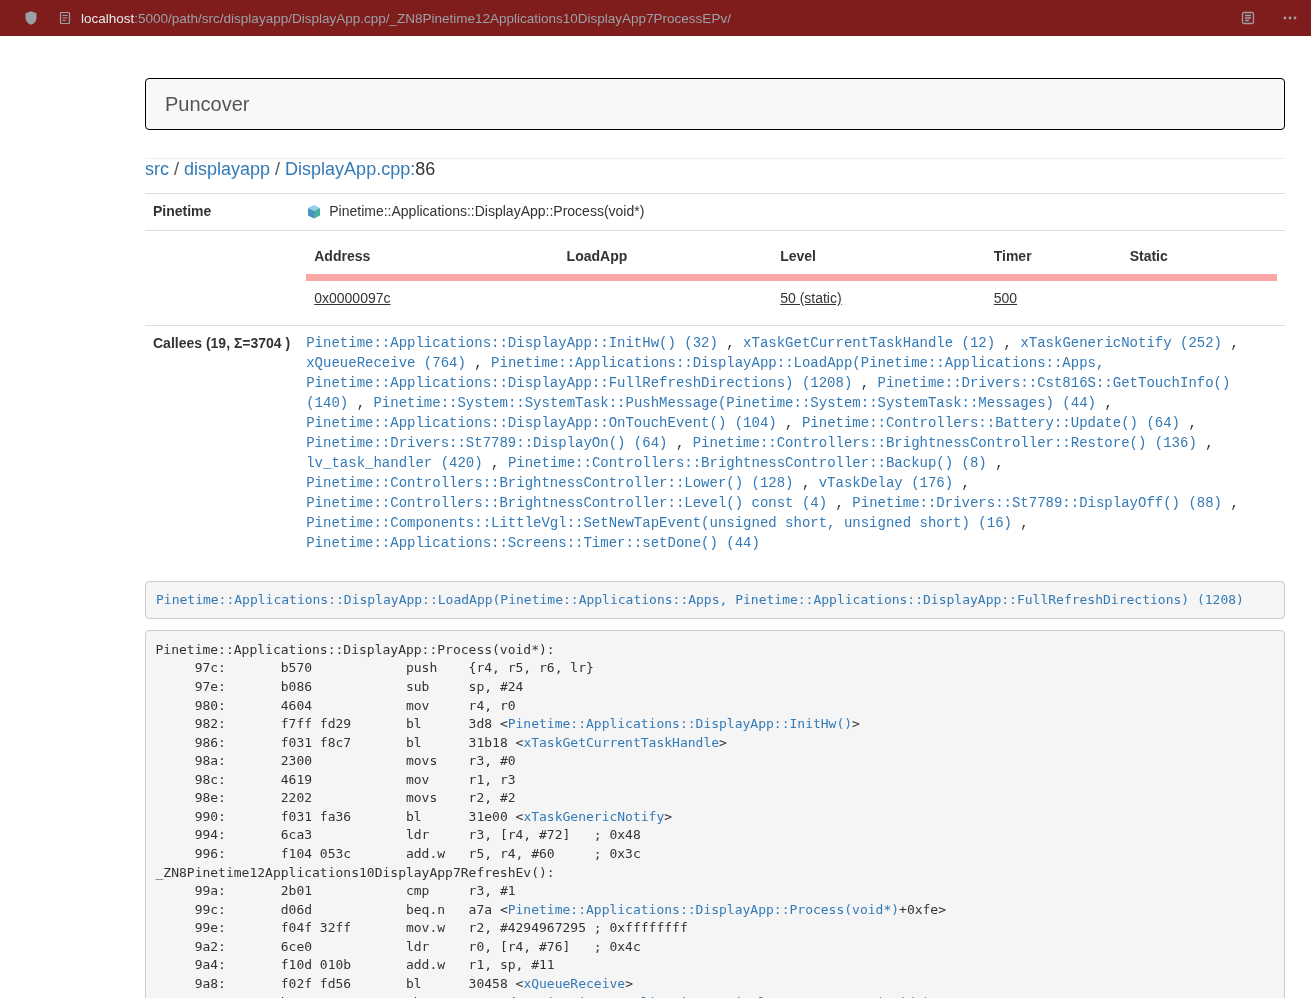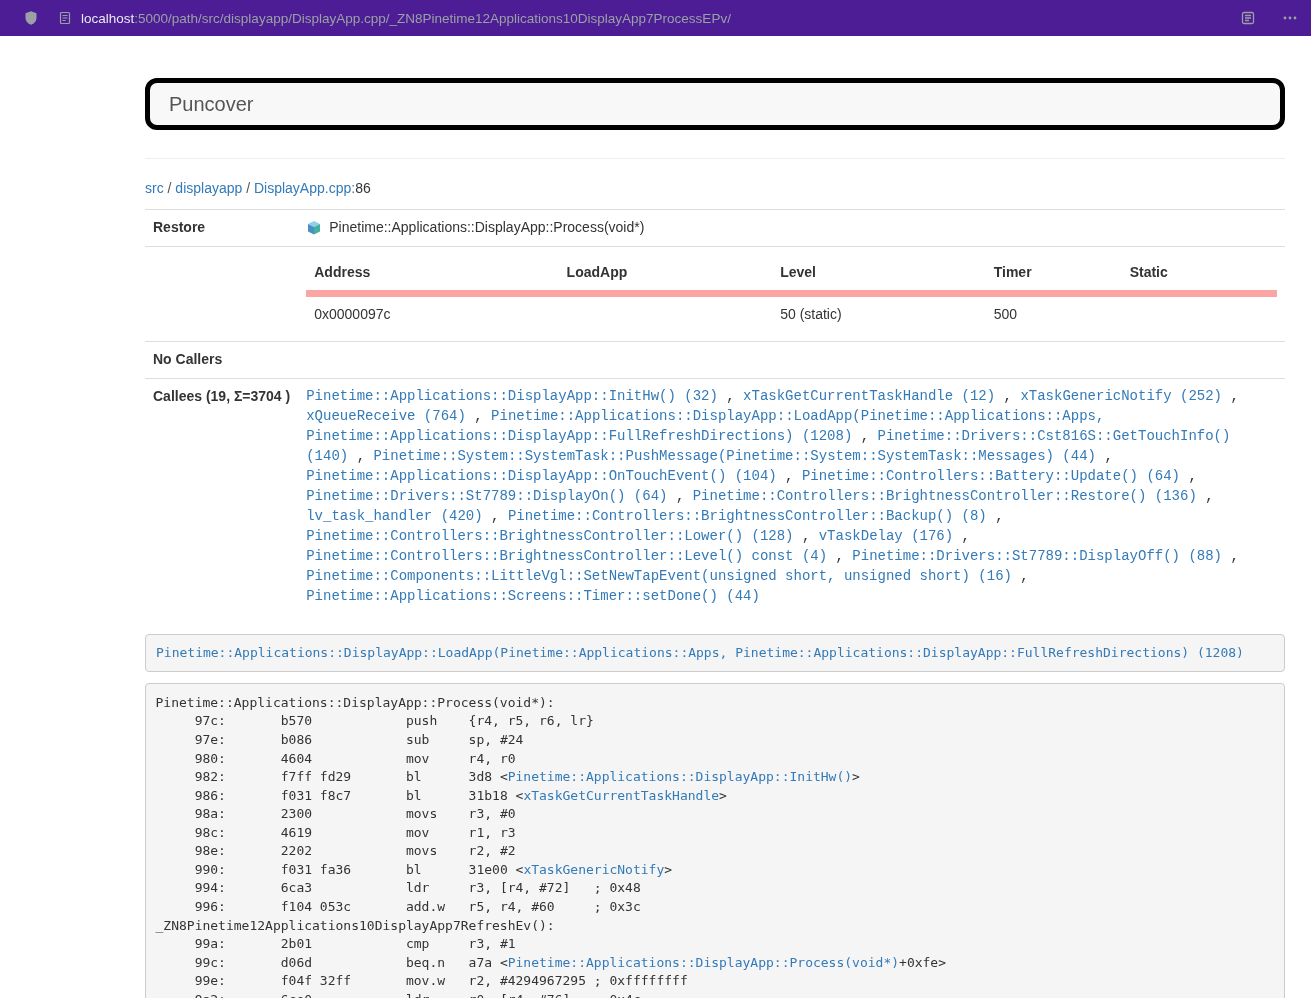--- a/index.html
+++ b/index.html
@@ -5,66 +5,66 @@
   * { box-sizing: border-box; }
   html, body { margin: 0; padding: 0; }
   body {
     width: 1311px; height: 998px; overflow: hidden;
     background: #ffffff; color: #333;
     font-family: "Liberation Sans", sans-serif;
   }
 
   
   .chrome {
-    height: 36px; background: #4c1d95;
+    height: 36px; background: #7f1d1d;
     display: flex; align-items: center;
   }
   .chrome .icn { display: inline-flex; align-items: center; }
   .icn-shield { margin-left: 23px; }
   .icn-page   { margin-left: 19px; }
   .urltext { margin-left: 9px; font-size: 13.5px; white-space: nowrap; overflow: hidden; }
   .url-host { color: #e8eaed; }
   .url-rest { color: #9aa0a6; }
   .chrome-spacer { flex: 1; }
   .icn-reading { margin-right: 26px; }
   .icn-menu { margin-right: 13px; }
 
   
   .container { width: 1140px; margin-left: 145px; }
 
   .brand-panel {
     margin-top: 42px; background: #f8f8f8;
-    border: 5px solid #000000; border-radius: 12px;
+    border: 1px solid #000000; border-radius: 4px;
     padding: 14px 19px; height: 52px;
     display: flex; align-items: center;
   }
   .brand { font-size: 20px; color: #555; text-decoration: none; }
 
   hr.rule { border: 0; border-top: 1px solid #eee; margin: 28px 0 0 0; }
 
   a { color: #337ab7; text-decoration: none; }
 
-  .breadcrumb-row { margin-top: 21px; font-size: 14px; color: #333; }
+  .breadcrumb-row { font-size: 18px; color: #333; }
   .bc-sep { color: #555; }
 
   table.main { width: 100%; border-collapse: collapse; margin-top: 13px; font-size: 14px; }
   table.main > tbody > tr > th,
   table.main > tbody > tr > td {
     border-top: 1px solid #ddd; padding: 8px; text-align: left; vertical-align: top;
     line-height: 1.42857;
   }
   th.label-col { width: 145px; padding-left: 19px; font-weight: bold; white-space: nowrap; color: #333; }
   td.nested-cell { padding: 0 0 0 8px; }
 
   table.inner { width: 100%; border-collapse: collapse; }
   table.inner th {
     font-weight: bold; text-align: left; padding: 8px 8px 7px 8px;
     border-bottom: 7px solid #fca5a5; color: #333;
   }
-  table.inner td { padding: 8px; }
+  table.inner td { padding: 8px; text-decoration: underline; }
 
   .func-cell { display: flex; align-items: center; }
   .ficon { display: inline-flex; margin-right: 7px; }
 
   .callees { line-height: 1.42857; font-family: Liberation Mono, monospace; }
   .cal-sep { color: #333; }
 
   .snippet {
     margin-top: 19px; background: #f5f5f5; border: 1px solid #ccc; border-radius: 4px;
     padding: 9px 10px;
@@ -124,21 +124,21 @@
     <a href="#" class="brand">Puncover</a>
   </div>
 
   <hr class="rule">
 
   <div class="breadcrumb-row"><a href="#">src</a><span class="bc-sep"> / </span><a href="#">displayapp</a><span class="bc-sep"> / </span><a href="#">DisplayApp.cpp:</a><span>86</span></div>
 
   <table class="main">
     <tbody>
       <tr>
-        <th class="label-col">Restore</th>
+        <th class="label-col">Pinetime</th>
         <td>
           <span class="func-cell">
             <span class="ficon">
               <svg width="16" height="16" viewBox="0 0 16 16">
                   <polygon points="8,1 14,4 8,7 2,4" fill="#8ed0e8"></polygon>
                   <polygon points="2,4 8,7 8,14.5 2,11.5" fill="#4a90c4"></polygon>
                   <polygon points="14,4 8,7 8,14.5 14,11.5" fill="#43b0a0"></polygon>
                 </svg>
             </span>
             <span>Pinetime::Applications::DisplayApp::Process(void*)</span>
@@ -171,24 +171,20 @@
                 <td></td>
                 <td>50 (static)</td>
                 <td>500</td>
                 <td></td>
               </tr>
             </tbody>
           </table>
         </td>
       </tr>
       <tr>
-        <th class="label-col">No Callers</th>
-        <td></td>
-      </tr>
-      <tr>
         <th class="label-col">Callees (19, Σ=3704 )</th>
         <td class="callees"><a href="#">Pinetime::Applications::DisplayApp::InitHw() (32)</a><span class="cal-sep"> , </span><a href="#">xTaskGetCurrentTaskHandle (12)</a><span class="cal-sep"> , </span><a href="#">xTaskGenericNotify (252)</a><span class="cal-sep"> , </span><a href="#">xQueueReceive (764)</a><span class="cal-sep"> , </span><a href="#">Pinetime::Applications::DisplayApp::LoadApp(Pinetime::Applications::Apps, Pinetime::Applications::DisplayApp::FullRefreshDirections) (1208)</a><span class="cal-sep"> , </span><a href="#">Pinetime::Drivers::Cst816S::GetTouchInfo() (140)</a><span class="cal-sep"> , </span><a href="#">Pinetime::System::SystemTask::PushMessage(Pinetime::System::SystemTask::Messages) (44)</a><span class="cal-sep"> , </span><a href="#">Pinetime::Applications::DisplayApp::OnTouchEvent() (104)</a><span class="cal-sep"> , </span><a href="#">Pinetime::Controllers::Battery::Update() (64)</a><span class="cal-sep"> , </span><a href="#">Pinetime::Drivers::St7789::DisplayOn() (64)</a><span class="cal-sep"> , </span><a href="#">Pinetime::Controllers::BrightnessController::Restore() (136)</a><span class="cal-sep"> , </span><a href="#">lv_task_handler (420)</a><span class="cal-sep"> , </span><a href="#">Pinetime::Controllers::BrightnessController::Backup() (8)</a><span class="cal-sep"> , </span><a href="#">Pinetime::Controllers::BrightnessController::Lower() (128)</a><span class="cal-sep"> , </span><a href="#">vTaskDelay (176)</a><span class="cal-sep"> , </span><a href="#">Pinetime::Controllers::BrightnessController::Level() const (4)</a><span class="cal-sep"> , </span><a href="#">Pinetime::Drivers::St7789::DisplayOff() (88)</a><span class="cal-sep"> , </span><a href="#">Pinetime::Components::LittleVgl::SetNewTapEvent(unsigned short, unsigned short) (16)</a><span class="cal-sep"> , </span><a href="#">Pinetime::Applications::Screens::Timer::setDone() (44)</a></td>
       </tr>
     </tbody>
   </table>
 
   <div class="snippet">
     <a href="#">Pinetime::Applications::DisplayApp::LoadApp(Pinetime::Applications::Apps, Pinetime::Applications::DisplayApp::FullRefreshDirections) (1208)</a>
   </div>
 

